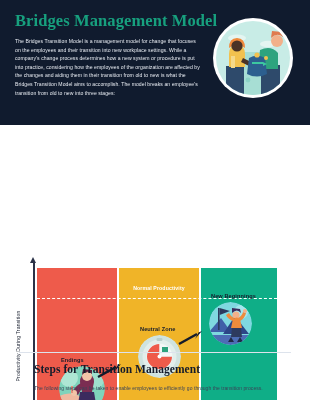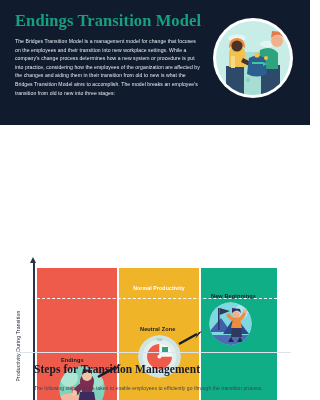--- a/index.html
+++ b/index.html
@@ -196,21 +196,21 @@
     color: #3a4458;
     letter-spacing: 0.05px;
   }
 </style>
 </head>
 <body>
 
 <div class="page">
 
   <div class="header">
-    <div class="header-title">Endings Transition Model</div>
+    <div class="header-title">Bridges Management Model</div>
     <div class="header-body">The Bridges Transition Model is a management model for change that focuses on the employees and their transition into new workplace settings. While a company's change process determines how a new system or procedure is put into practice, considering how the employees of the organization are affected by the changes and aiding them in their transition from old to new is what the Bridges Transition Model aims to accomplish. The model breaks an employee's transition from old to new into three stages:</div>
 
     <div class="header-illus">
       <svg width="80" height="80" viewBox="0 0 80 80">
         <defs>
           <clipPath id="hclip">
               <circle cx="40" cy="40" r="37"></circle>
             </clipPath>
         </defs>
         <circle cx="40" cy="40" r="38.5" fill="#ffffff"></circle>

